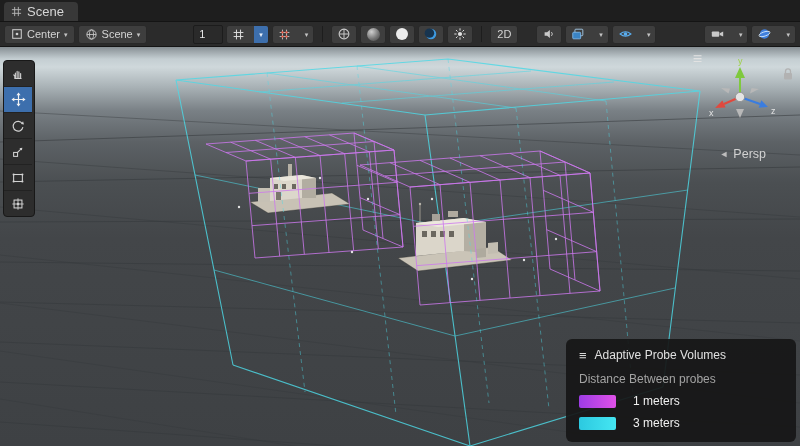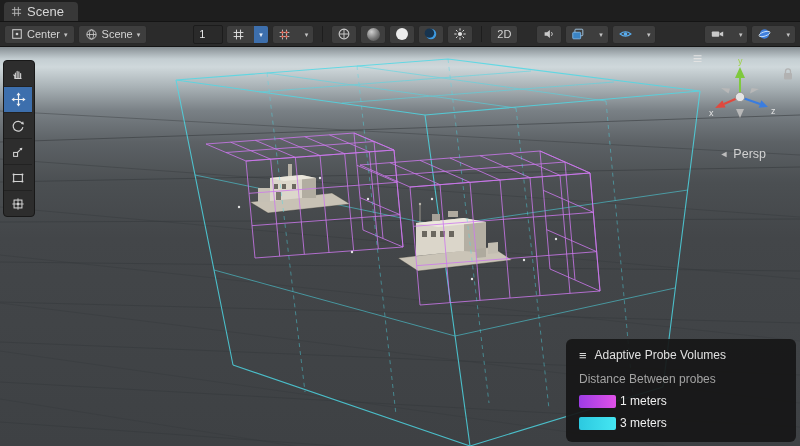--- a/index.html
+++ b/index.html
@@ -50,21 +50,21 @@
   .persp{position:absolute;right:34px;top:100px;color:#d2d2d2;font-size:12.5px;
          display:flex;align-items:center;gap:5px;}
   .persp .arrow{font-size:9px;color:#bdbdbd;}
 
   
   .legend{position:absolute;right:4px;bottom:4px;width:204px;background:rgba(23,23,23,.93);
           border-radius:6px;padding:9px 13px 12px;color:#ececec;}
   .legend-header{display:flex;align-items:center;gap:8px;font-size:12px;color:#e0e0e0;}
   .legend-header .licon{font-size:13px;color:#d8d8d8;line-height:1;}
   .legend-sub{font-size:12px;margin-top:10px;color:#a3a3a3;}
-  .legend-row{display:flex;align-items:center;gap:4px;margin-top:8px;}
+  .legend-row{display:flex;align-items:center;gap:17px;margin-top:8px;}
   .swatch{width:37px;height:13px;border-radius:2px;flex:none;}
   .legend-label{font-size:12px;color:#f0f0f0;}
 </style>
 </head>
 <body>
 
 <div class="window">
 
   <div class="tabbar">
     <div class="tab">

